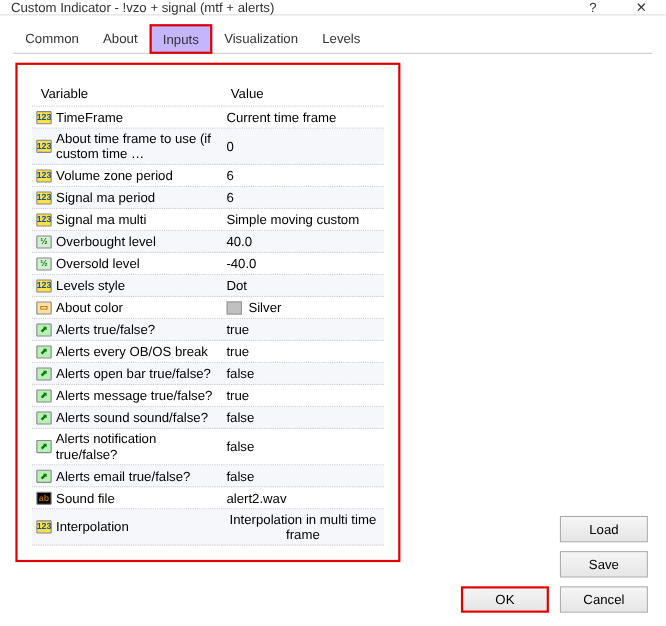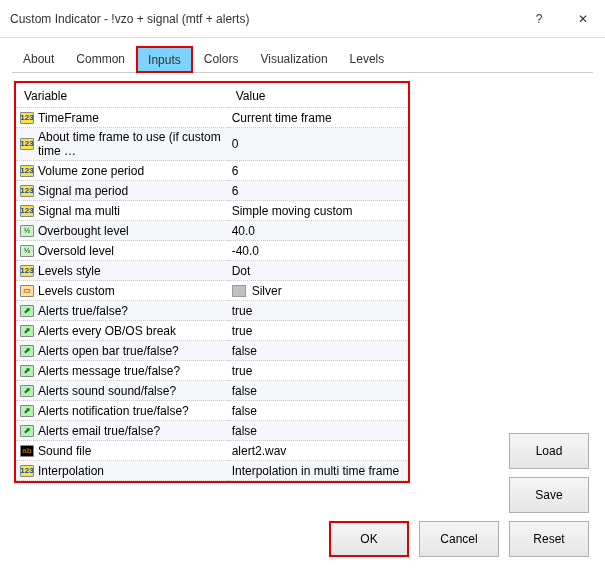--- a/index.html
+++ b/index.html
@@ -6,21 +6,21 @@
   body {
     margin: 0;
     font-family: "Segoe UI", Tahoma, sans-serif;
     font-size: 12px;
     background: #fff;
     width: 605px;
     height: 569px;
     overflow: hidden;
   }
   .titlebar {
-    height: 38px;
+    height: 14px;
     display: flex;
     align-items: center;
     padding-left: 10px;
     background: #fff;
     border-bottom: 1px solid #ddd;
   }
   .titlebar-title { flex: 1; color: #333; }
   .titlebar-btn {
     width: 44px; height: 30px;
     display: flex; align-items: center; justify-content: center;
@@ -31,28 +31,28 @@
   .tab {
     padding: 5px 10px 4px 10px;
     margin-bottom: -1px;
     border: 1px solid transparent;
     color: #333;
     cursor: default;
   }
   .tab.active {
     border: 1px solid #ccc;
     border-bottom: 1px solid #fff;
-    background: #7dd3fc;
+    background: #c4b5fd;
   }
   .highlight-red { border: 2px solid #e00000 !important; }
   .tab.highlight-red { border-bottom: 2px solid #e00000; }
   .panel {
     border: 2px solid #e00000;
-    padding: 0;
-    width: 396px;
+    padding: 13px;
+    width: 350px;
     margin-left: 2px;
   }
   .grid {
     width: 100%;
     border-collapse: collapse;
   }
   .grid th {
     text-align: left;
     font-weight: normal;
     padding: 6px 4px 4px 8px;
@@ -87,21 +87,21 @@
   }
   .footer {
     position: absolute;
     bottom: 12px; right: 16px;
     display: flex; flex-direction: column; gap: 8px;
     align-items: flex-end;
   }
   .footer-row { display: flex; gap: 10px; }
   .btn {
     min-width: 80px;
-    height: 36px;
+    height: 24px;
     border: 1px solid #adadad;
     background: linear-gradient(#f5f5f5,#e6e6e6);
     display: inline-flex;
     align-items: center; justify-content: center;
     cursor: default;
     font: inherit;
   }
   .btn.highlight-red { border: 2px solid #e00000; }
   .col-var { width: 54%; }
   .col-val { width: 46%; }
@@ -114,24 +114,23 @@
   <div class="titlebar-btn">
       <span>?</span>
     </div>
   <div class="titlebar-btn">
       <span>✕</span>
     </div>
 </div>
 
 <div class="content">
   <div class="tabs" id="tabs">
+      <div class="tab">Common</div>
       <div class="tab">About</div>
-      <div class="tab">Common</div>
       <div class="tab active highlight-red">Inputs</div>
-      <div class="tab">Colors</div>
       <div class="tab">Visualization</div>
       <div class="tab">Levels</div>
     </div>
   <div class="panel">
     <table class="grid">
       <thead>
         <tr>
           <th class="col-var">Variable</th>
           <th class="col-val">Value</th>
         </tr>
@@ -238,21 +237,21 @@
             <td>
               <div class="cell-value">
                 <span>Dot</span>
               </div>
             </td>
           </tr>
           <tr>
             <td>
               <div class="cell-variable">
                 <span class="icon icon-color">▭</span>
-                <span>Levels custom</span>
+                <span>About color</span>
               </div>
             </td>
             <td>
               <div class="cell-value">
                 <span class="swatch" style="background: rgb(192, 192, 192);"></span>
                 <span>Silver</span>
               </div>
             </td>
           </tr>
           <tr>
@@ -380,15 +379,14 @@
 <div class="footer">
   <div class="footer-row">
     <button class="btn">Load</button>
   </div>
   <div class="footer-row">
     <button class="btn">Save</button>
   </div>
   <div class="footer-row">
     <button class="btn highlight-red">OK</button>
     <button class="btn">Cancel</button>
-    <button class="btn">Reset</button>
   </div>
 </div>
 
 </body></html>

